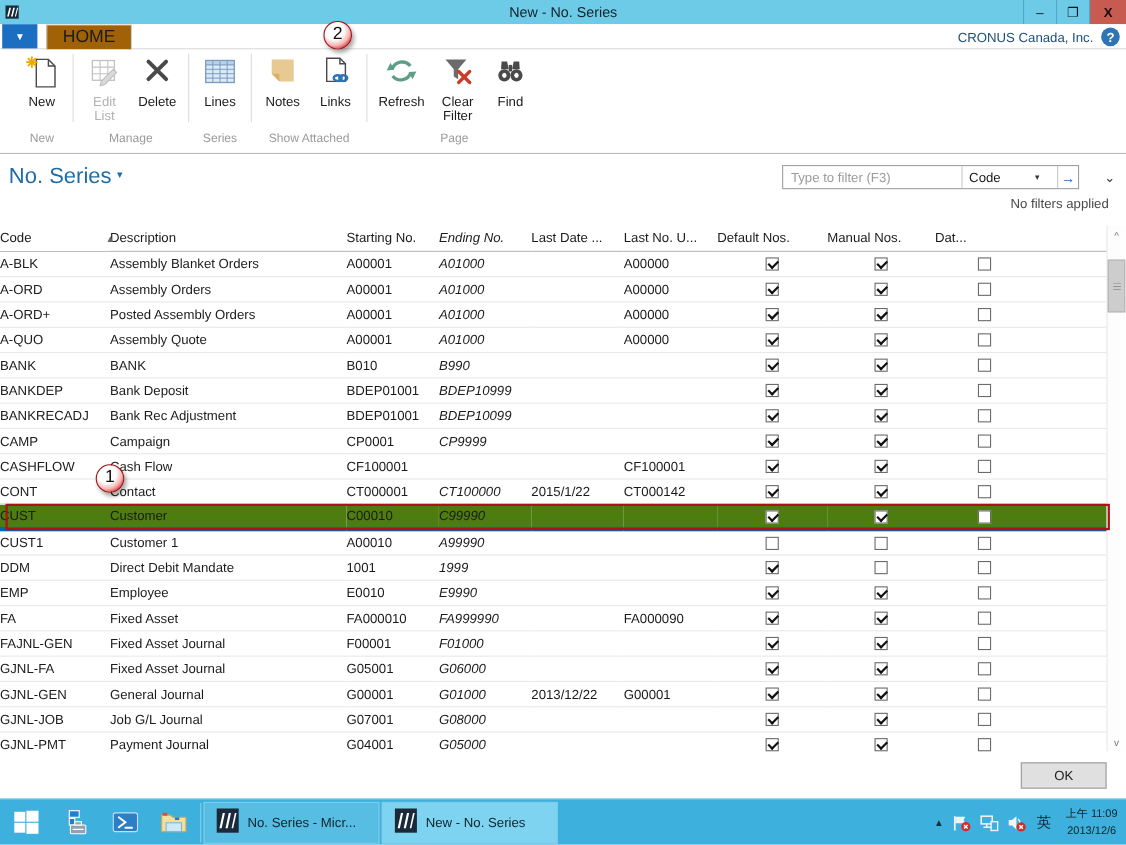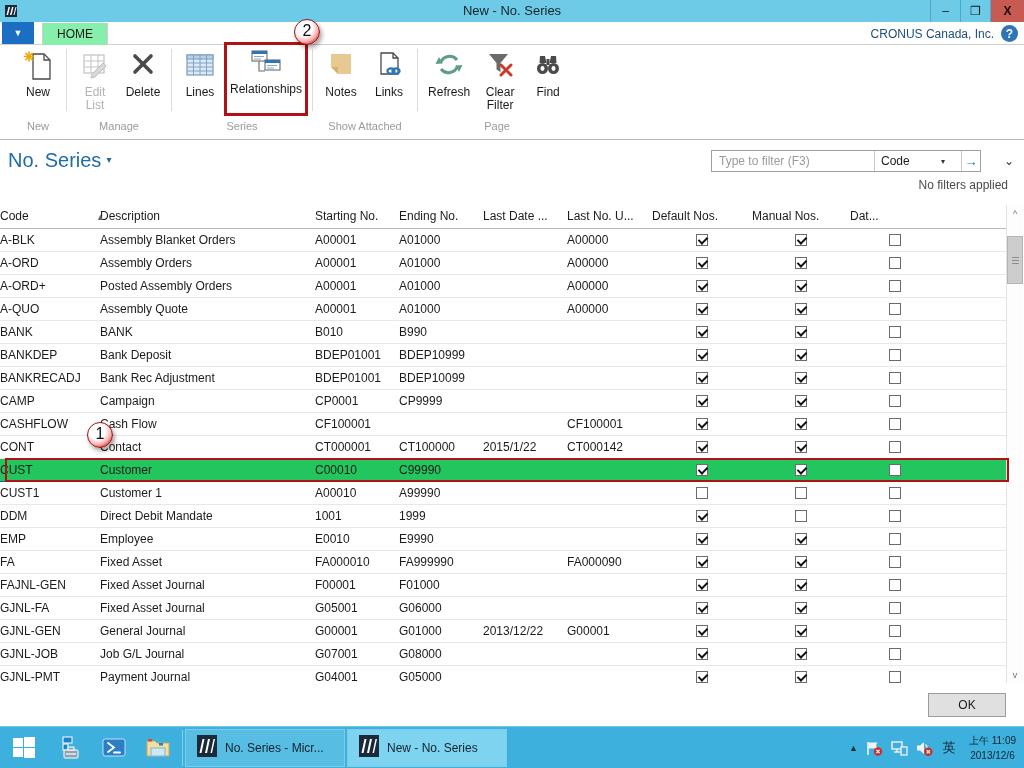--- a/index.html
+++ b/index.html
@@ -41,21 +41,21 @@
   }
   .file-btn {
     position: absolute; left: 2px; top: 0px; width: 32px; height: 22px;
     background: #1b6ec2; color: #fff; font-size: 9px;
     display: flex; align-items: center; justify-content: center;
   }
   .tab-home {
     position: absolute; left: 42px; top: 0px; height: 23px; padding: 0 14px;
     border-left: 1px solid #cfcfcf; border-right: 1px solid #cfcfcf;
     border-top: 1px solid #ffffff;
-    display: flex; align-items: center; font-size: 12px; color: #1b1b1b; background: #86efac;
+    display: flex; align-items: center; font-size: 16px; color: #1b1b1b; background: #a16207;
   }
   .company {
     position: absolute; right: 30px; top: 0; height: 23px; display: flex; align-items: center;
     font-size: 12px; color: #1b4f7a; text-align: center;
   }
   .help-icon {
     position: absolute; right: 6px; top: 3px; width: 17px; height: 17px;
     border-radius: 50%; background: #2e75b6; color: #fff; font-size: 12px; font-weight: bold;
     display: flex; align-items: center; justify-content: center;
   }
@@ -115,25 +115,25 @@
   table.tbl { width: 1008px; border-collapse: collapse; table-layout: fixed; }
   table.tbl th {
     height: 23px; font-weight: normal; font-size: 12px; color: #1b1b1b;
     text-align: left; border-bottom: 1px solid #b9b9b9; vertical-align: middle;
     padding: 0; white-space: nowrap; background: #fff;
   }
   table.tbl td {
     height: 23px; font-size: 12px; color: #1b1b1b; border-bottom: 1px solid #e8e8e8;
     padding: 0; white-space: nowrap; vertical-align: middle;
   }
-  tr.row-sel td { background: #22c55e; border-bottom: 1px solid #0369a1; }
+  tr.row-sel td { background: #4d7c0f; border-bottom: 4px solid #0369a1; }
   .c-code   { width: 100px; padding-left: 20px; }
   .c-desc   { width: 215px; padding-left: 0px; }
   .c-start  { width: 84px; }
-  .c-end    { width: 84px; }
+  .c-end    { width: 84px; font-style: italic; }
   .c-ldate  { width: 84px; }
   .c-lno    { width: 85px; }
   .c-def    { width: 100px; text-align: center; }
   .c-man    { width: 98px; text-align: center; }
   .c-dat    { width: 90px; text-align: center; }
   .c-pad    { width: 68px; }
   th.c-code { position: relative; }
   .sort-asc { position: absolute; left: 96px; top: 7px; font-size: 9px; color: #666; }
   .chk {
     display: inline-block; width: 12px; height: 12px; border: 1px solid #6b6b6b;
@@ -306,36 +306,20 @@
                   <line x1="3" y1="13" x2="29" y2="13"></line>
                     <line x1="3" y1="17" x2="29" y2="17"></line>
                     <line x1="3" y1="21" x2="29" y2="21"></line>
                   <line x1="9.5" y1="5" x2="9.5" y2="25"></line>
                     <line x1="16" y1="5" x2="16" y2="25"></line>
                     <line x1="22.5" y1="5" x2="22.5" y2="25"></line>
                 </g>
               </svg>
             </div>
             <span class="lbl">Lines</span>
-          </div>
-          <div class="rb-item highlight">
-            <div class="rb-icon">
-              <svg width="34" height="30" viewBox="0 0 34 30">
-                <rect x="3" y="3" width="15" height="10" fill="#fff" stroke="#6b6b6b" stroke-width="1.1"></rect>
-                <rect x="3" y="3" width="15" height="3" fill="#2e75b6"></rect>
-                <line x1="5" y1="8.5" x2="15" y2="8.5" stroke="#8aa8c4" stroke-width="1"></line>
-                <line x1="5" y1="11" x2="12" y2="11" stroke="#8aa8c4" stroke-width="1"></line>
-                <rect x="16" y="12" width="15" height="10" fill="#fff" stroke="#6b6b6b" stroke-width="1.1"></rect>
-                <rect x="16" y="12" width="15" height="3" fill="#2e75b6"></rect>
-                <line x1="18" y1="17.5" x2="28" y2="17.5" stroke="#8aa8c4" stroke-width="1"></line>
-                <line x1="18" y1="20" x2="25" y2="20" stroke="#8aa8c4" stroke-width="1"></line>
-                <path d="M10 13 v10 h6" fill="none" stroke="#6b6b6b" stroke-width="1.1"></path>
-              </svg>
-            </div>
-            <span class="lbl">Relationships</span>
           </div>
         </div>
         <div class="gtitle">Series</div>
       </div>
       <div class="rb-sep"></div>
 
       <div class="rb-group">
         <div class="items">
           <div class="rb-item">
             <div class="rb-icon">

